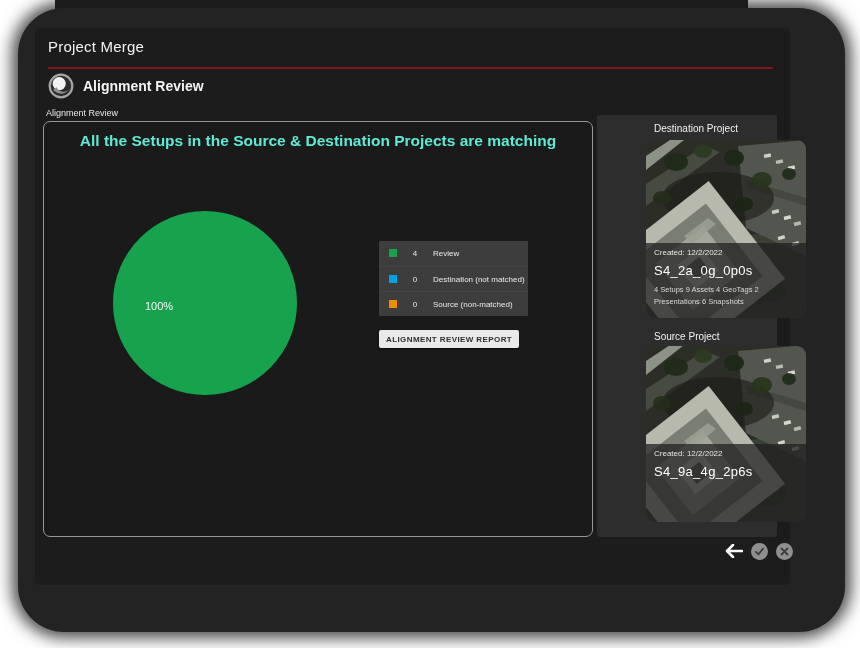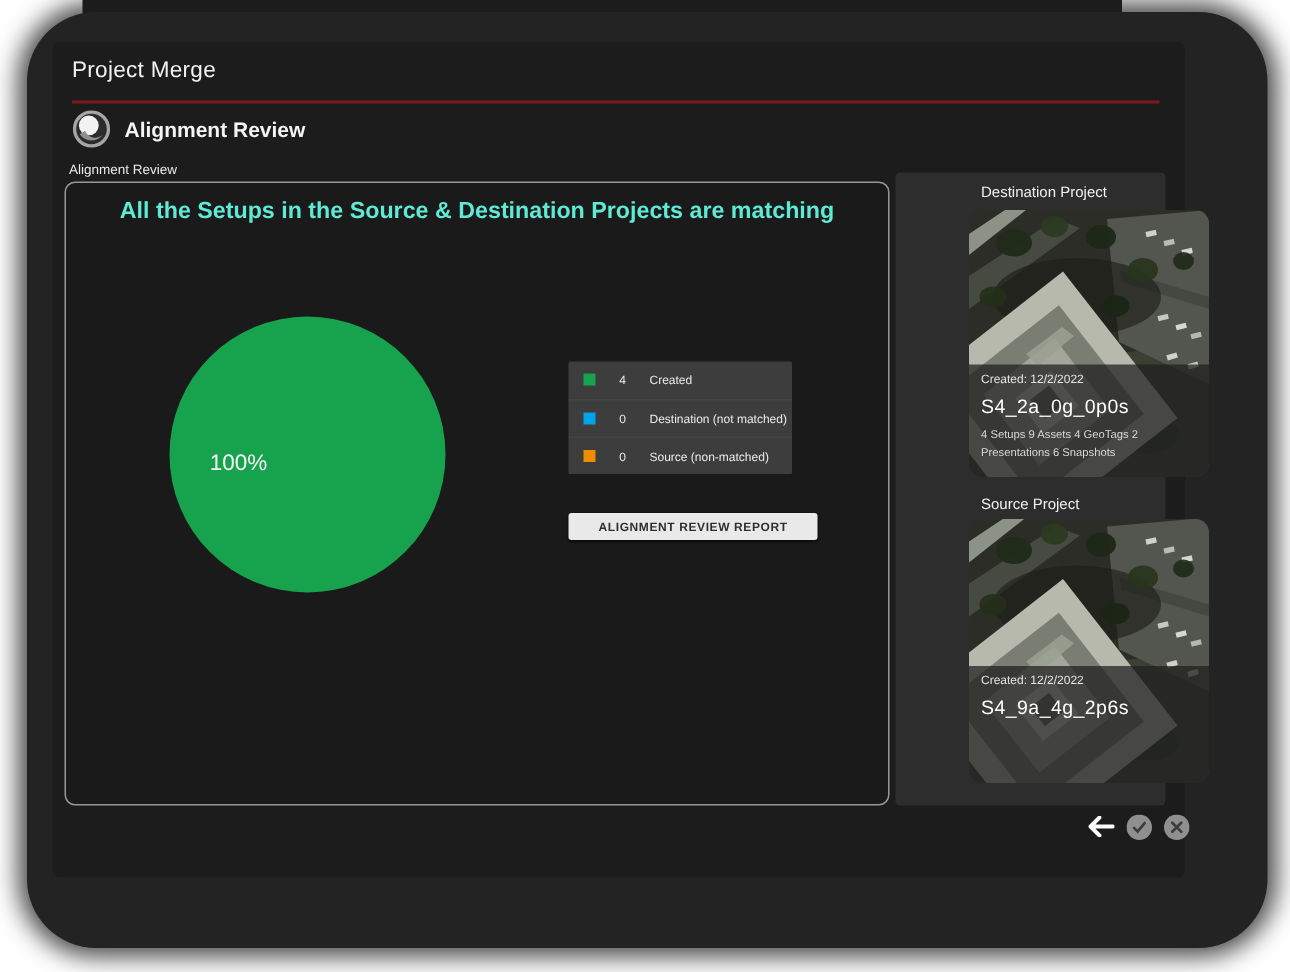--- a/index.html
+++ b/index.html
@@ -30,35 +30,35 @@
 
   
   .panel { position:absolute; left:8px; top:93px; width:550px; height:416px;
            background:#1a1a1a; border:1px solid #979797; border-radius:7px; }
   .panel-heading { position:absolute; left:0; top:10px; width:100%; text-align:center;
                    font-size:15.5px; font-weight:bold; color:#5eead4; }
 
   .pie-wrap { position:absolute; left:69px; top:89px; width:184px; height:184px; }
   .pie-circle { position:absolute; inset:0; border-radius:50%; background:#17a24e; }
   .pie-label { position:absolute; left:18px; top:89px; width:56px; text-align:center;
-               font-size:15px; color:#f5f5f5; }
+               font-size:11px; color:#f5f5f5; }
 
   .legend { position:absolute; left:335px; top:119px; width:149px; height:75px;
             background:#3d3d3d; border-radius:1px; }
   .legend-row { position:relative; height:25px; }
   .legend-row + .legend-row { border-top:1px solid rgba(255,255,255,0.04); }
   .sw { position:absolute; left:10px; top:8px; width:8px; height:8px; }
   .sw-matched { background:#17a24e; }
   .sw-dest { background:#00a2e8; }
   .sw-src { background:#ee8d00; }
   .legend-count { position:absolute; left:30px; top:8px; width:12px; text-align:center;
                   font-size:8px; color:#eaeaea; }
   .legend-label { position:absolute; left:54px; top:8px; font-size:8px; color:#eaeaea; }
 
-  .report-btn { position:absolute; left:335px; top:220px; height:18px; padding:0 20px;
+  .report-btn { position:absolute; left:335px; top:208px; height:18px; padding:0 7px;
                 background:#e9e9e9; color:#2f2f2f; border:none; border-radius:2px;
                 font-family:inherit; font-size:8px; font-weight:bold; letter-spacing:.4px;
                 box-shadow:0 1px 2px rgba(0,0,0,0.6); cursor:pointer; }
 
   
   .sidebar { position:absolute; left:562px; top:87px; width:180px; height:422px;
              background:#2d2d2d; border-radius:3px; }
   .proj-label { position:absolute; left:13px; font-size:10px; color:#f0f0f0;margin-left:44px; }
   .lbl-dest { top:8px; }
   .lbl-src { top:216px; }
@@ -148,21 +148,21 @@
 
       <div class="pie-wrap">
         <div class="pie-circle"></div>
         <div class="pie-label">100%</div>
       </div>
 
       <div class="legend">
         <div class="legend-row">
           <span class="sw sw-matched"></span>
           <span class="legend-count">4</span>
-          <span class="legend-label">Created</span>
+          <span class="legend-label">Review</span>
         </div>
         <div class="legend-row">
           <span class="sw sw-dest"></span>
           <span class="legend-count">0</span>
           <span class="legend-label">Destination (not matched)</span>
         </div>
         <div class="legend-row">
           <span class="sw sw-src"></span>
           <span class="legend-count">0</span>
           <span class="legend-label">Source (non-matched)</span>

